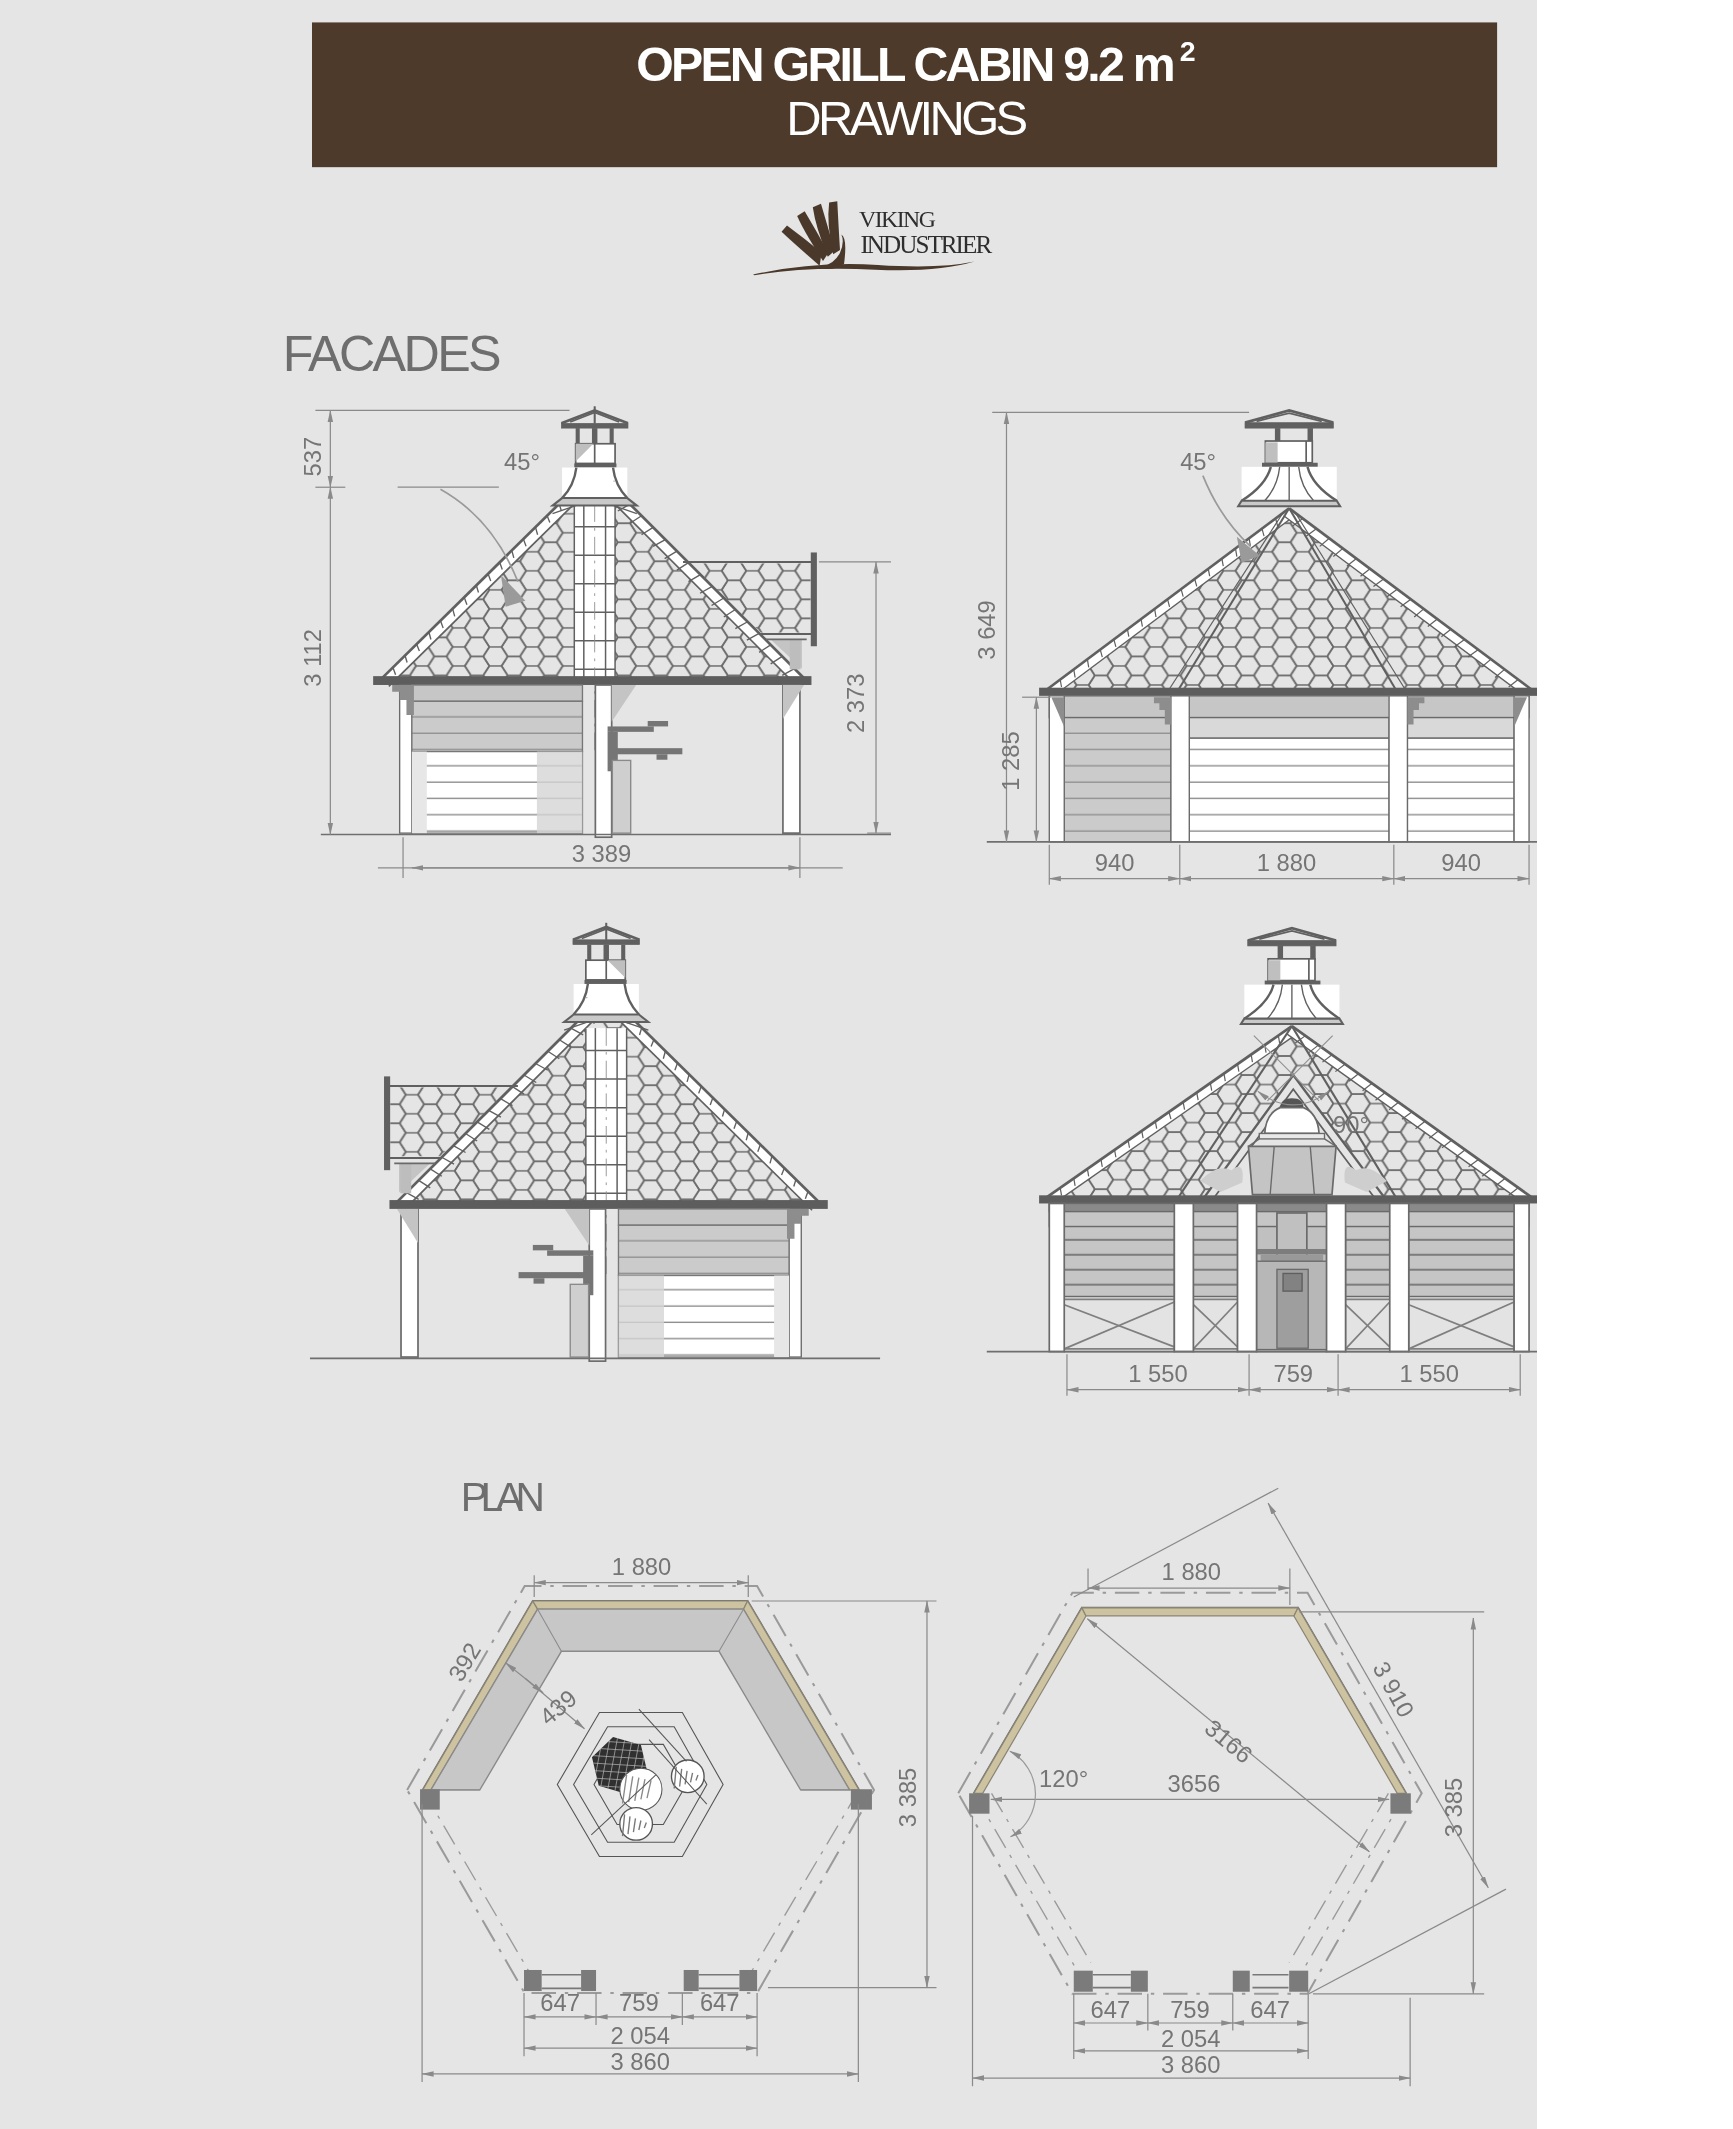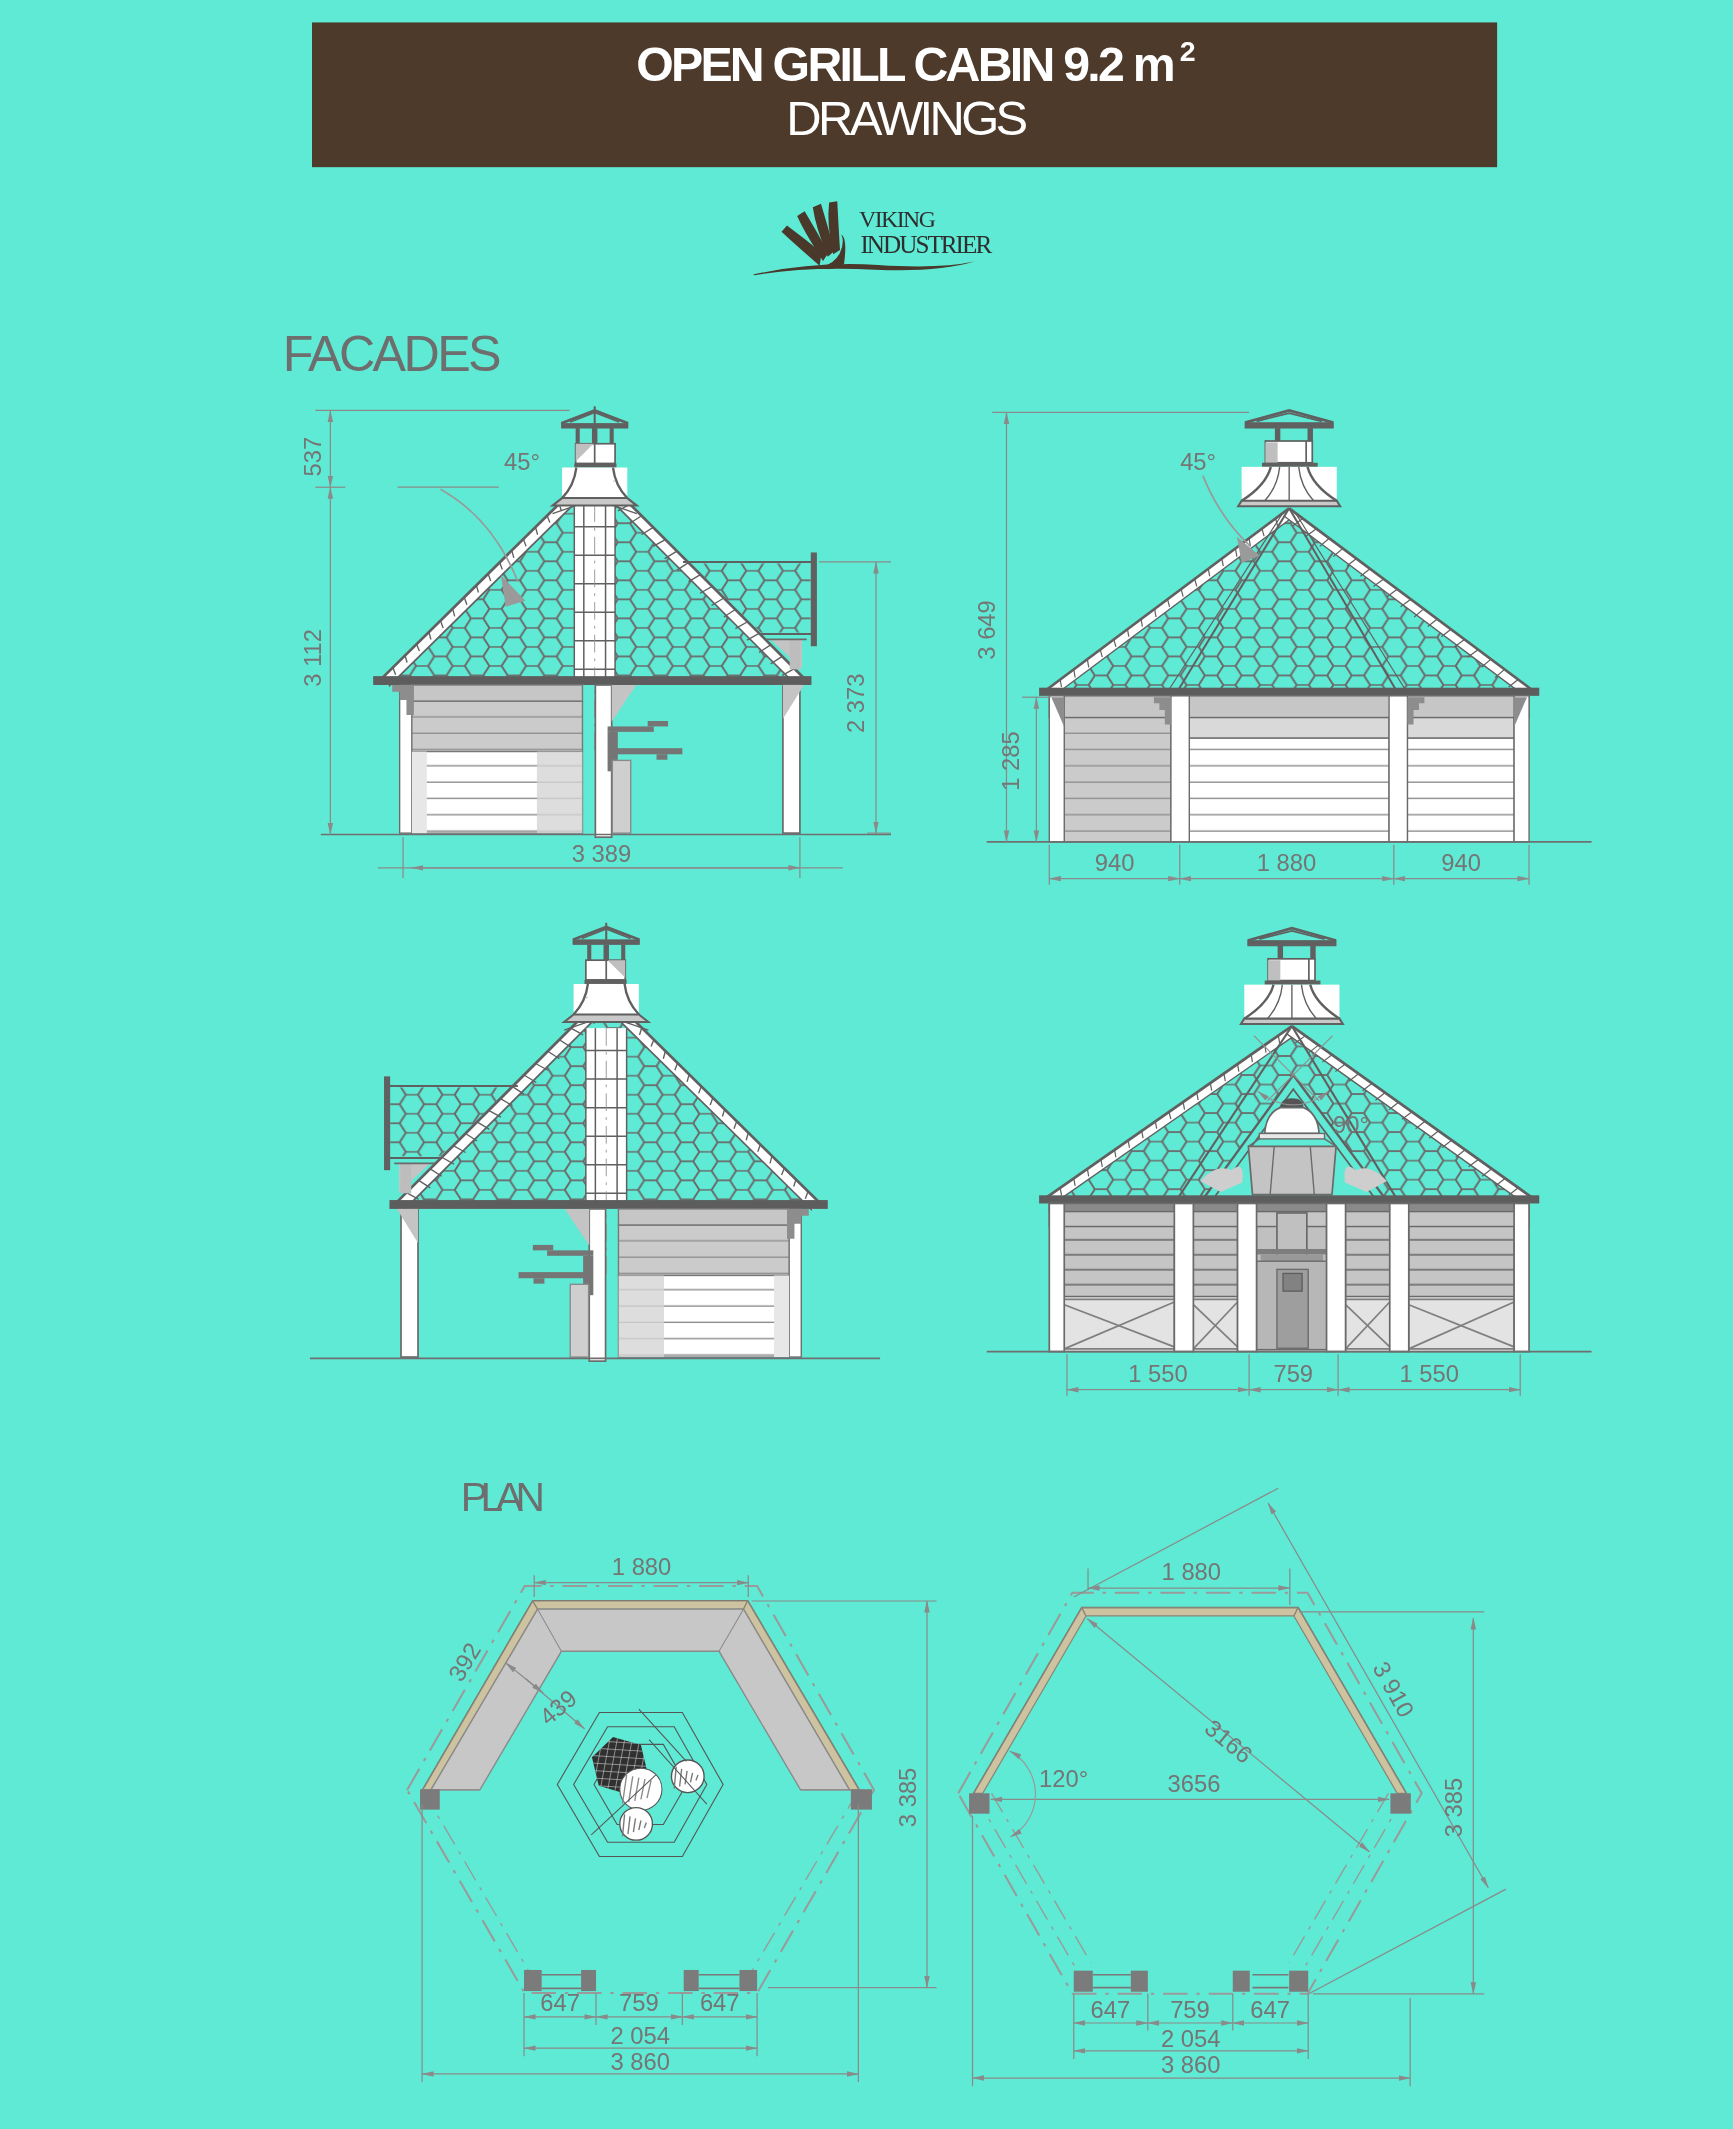--- a/index.html
+++ b/index.html
@@ -1,16 +1,16 @@
 <!DOCTYPE html>
 <html style="font-size:11px"><head>
 <meta charset="utf-8">
 <style>
   html,body{margin:0;padding:0;background:#ffffff;}
-  #page{position:relative;width:1733px;height:2129px;background:#5eead4;overflow:hidden;
+  #page{position:relative;width:1537px;height:2129px;background:#e5e5e5;overflow:hidden;
         font-family:"Liberation Sans", sans-serif;}
   svg{display:block;}
   .dim{fill:#757575;font-size:35px;font-family:"Liberation Sans",sans-serif;}
   .hd{fill:#6e6e6e;font-family:"Liberation Sans",sans-serif;}
 </style>
 </head>
 <body>
 <div id="page">
 <svg width="1733" height="2129" viewBox="0 0 2550 3133">
 <defs>

